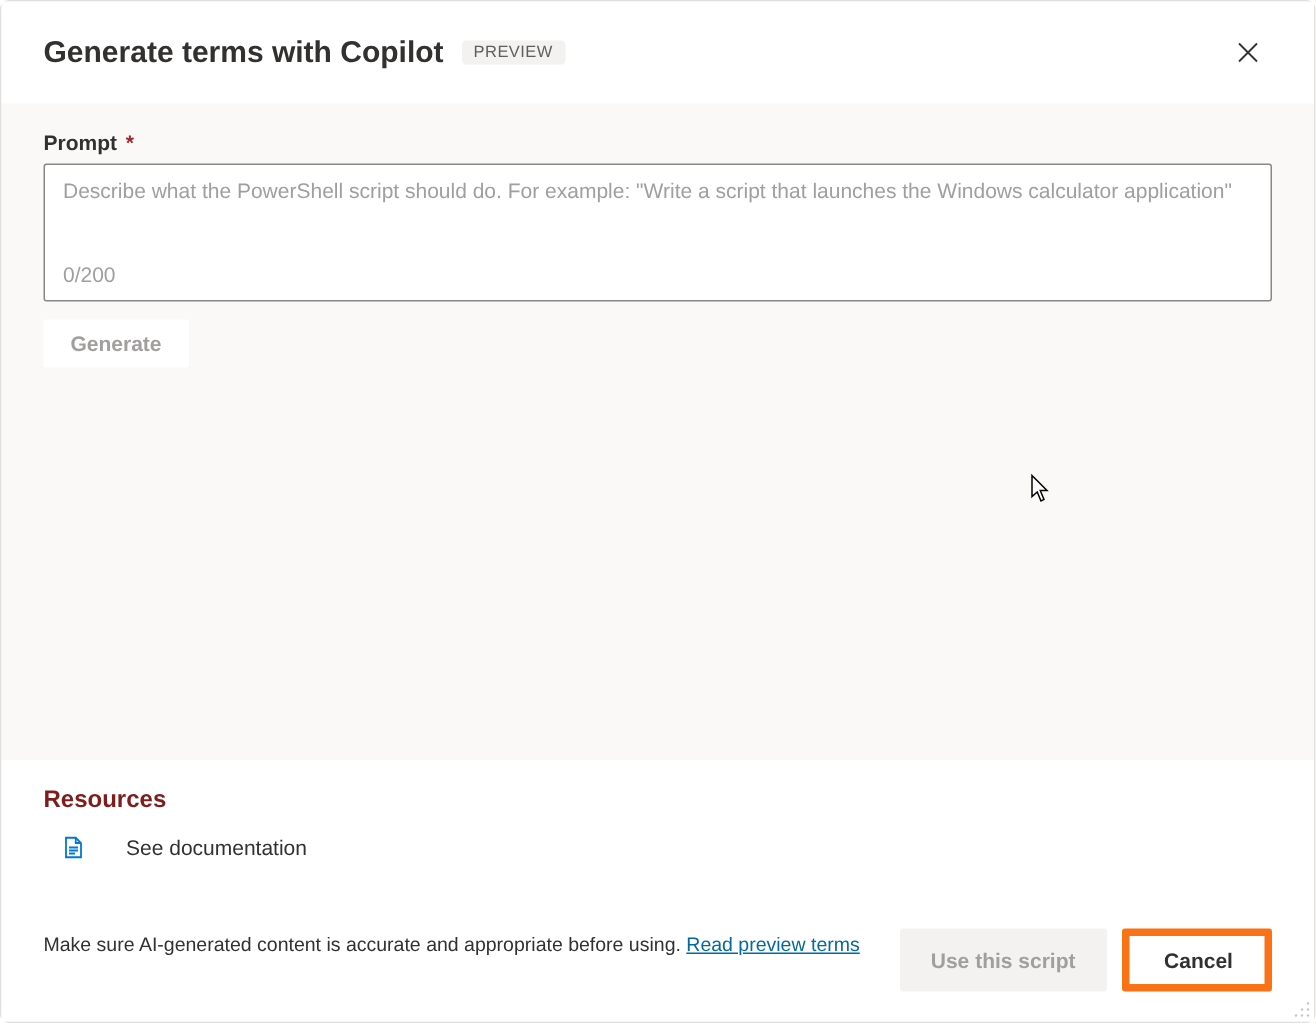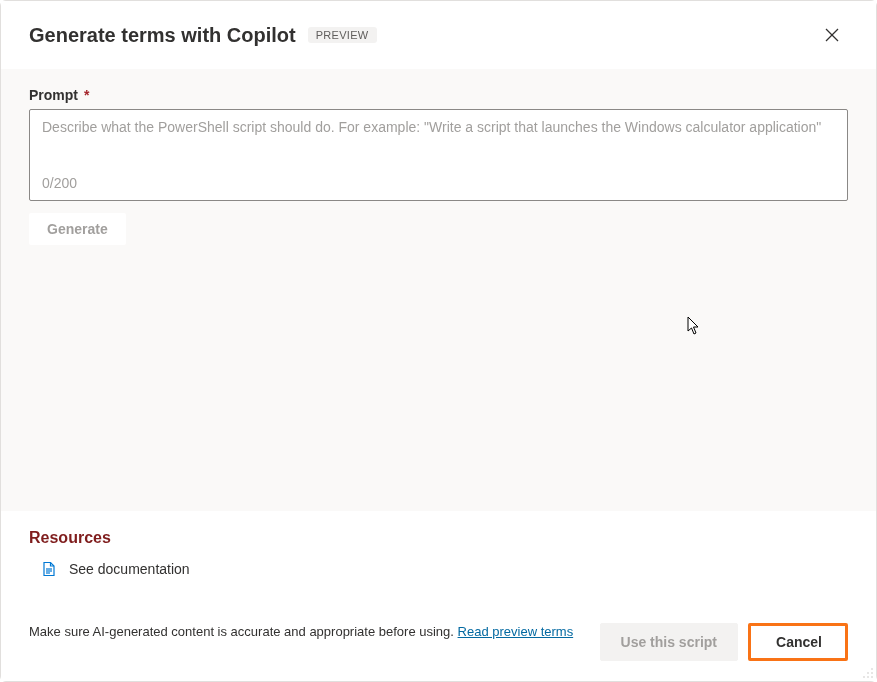--- a/index.html
+++ b/index.html
@@ -125,21 +125,21 @@
     }
     .resources-title {
       font-size: 16px;
       font-weight: 600;
       color: #7f1d1d;
       margin-bottom: 14px;
     }
     .resource-link {
       display: flex;
       align-items: center;
-      gap: 12px;
+      gap: 27px;
       padding-left: 12px;
       font-size: 14px;
       color: #323130;
       cursor: pointer;
     }
     .resource-link .doc-icon {
       width: 16px;
       height: 16px;
       color: #0078d4;
       flex-shrink: 0;
@@ -177,21 +177,21 @@
       margin-top: 20px;
     }
     .btn-primary-disabled {
       background: #f3f2f1;
       border: 1px solid #f3f2f1;
       color: #a19f9d;
       cursor: default;
     }
     .btn-default {
       background: #fff;
-      border: 3px solid #f97316;
+      border: 5px solid #f97316;
       color: #323130;
       padding-left: 22px;
     }
     .cursor-arrow {
       position: absolute;
       pointer-events: none;
     }
     .resize-grip {
       position: absolute;
       right: 2px;

